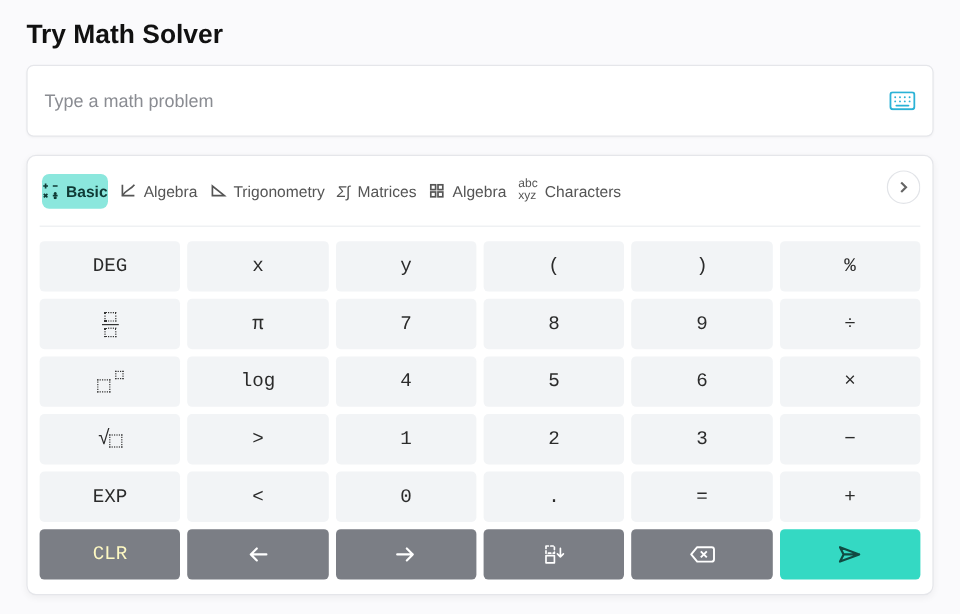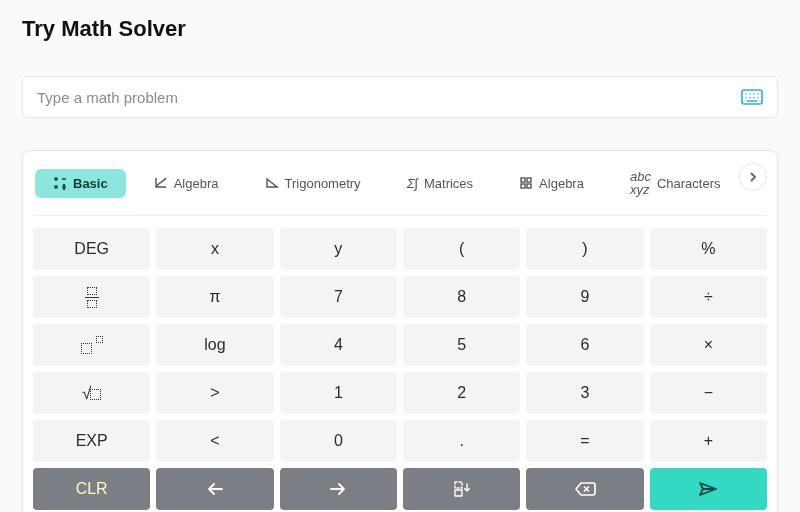--- a/index.html
+++ b/index.html
@@ -1,29 +1,29 @@
 <!DOCTYPE html>
 <html><head>
 <meta charset="utf-8">
 <style>
   * { box-sizing: border-box; margin: 0; padding: 0; }
   body { font-family: "Segoe UI", Arial, sans-serif; background: #fafafc; color: #222; width: 800px; height: 512px; overflow: hidden; }
   .page { padding: 16px 22px 0 22px; }
-  .title { font-size: 22px; font-weight: 700; margin-bottom: 34px; color: #111; }
-  .input-row { background: #fff; border: 1px solid #e5e6ea; border-radius: 6px; height: 42px; display: flex; align-items: center; padding: 0 14px; margin-bottom: 32px; box-shadow: 0 1px 2px rgba(0,0,0,0.03); }
+  .title { font-size: 22px; font-weight: 700; margin-bottom: 12px; color: #111; }
+  .input-row { background: #fff; border: 1px solid #e5e6ea; border-radius: 6px; height: 60px; display: flex; align-items: center; padding: 0 14px; margin-bottom: 15px; box-shadow: 0 1px 2px rgba(0,0,0,0.03); }
   .input-field { flex: 1; font-size: 15px; color: #8a8c92; }
   .kb-icon { color: #2bb2d6; }
   .panel { background: #fff; border: 1px solid #e5e6ea; border-radius: 8px; padding: 10px 10px 12px 10px; box-shadow: 0 2px 6px rgba(0,0,0,0.05); }
   .tabs-row { display: flex; align-items: center; gap: 10px; position: relative; padding: 2px 2px 12px 2px; border-bottom: 1px solid #eceef1; overflow: hidden; }
-  .tab { display: inline-flex; align-items: center; gap: 6px; font-size: 13px; color: #555; padding: 7px 18px; border-radius: 6px; white-space: nowrap; cursor: pointer; }
+  .tab { display: inline-flex; align-items: center; gap: 6px; font-size: 13px; color: #555; padding: 7px 0; border-radius: 6px; white-space: nowrap; cursor: pointer; }
   .tab .glyph { font-size: 12px; color: #444; display: inline-flex; }
   .tab.active { background: #8be7dd; color: #0f3a35; font-weight: 600; }
   .tabs-scroll { position: absolute; right: 0; top: 2px; width: 28px; height: 28px; border-radius: 50%; background: #fff; border: 1px solid #e2e4e8; display: flex; align-items: center; justify-content: center; color: #666; box-shadow: -6px 0 8px #fff; cursor: pointer; }
   .grid { display: grid; grid-template-columns: repeat(6, 1fr); gap: 6px; margin-top: 12px; }
-  .key { height: 42px; border-radius: 4px; background: #f2f4f6; border: none; display: flex; align-items: center; justify-content: center; font-size: 16px; color: #2b2b2b; cursor: pointer; }
+  .key { height: 42px; border-radius: 4px; background: #f2f4f6; border: none; display: flex; align-items: center; justify-content: center; font-size: 16px; color: #2b2b2b; cursor: pointer; font-family: Liberation Mono, monospace; }
   .key.dark { background: #7b7e85; color: #fef9c3; }
   .key.accent { background: #34d9c3; color: #114a42; }
   svg { display: block; }
 
   
   .dbox { display:inline-block; border:1px dotted #333; }
 </style>
 </head>
 <body>
 
@@ -98,21 +98,21 @@
             <rect x="2" y="2" width="4" height="4"></rect>
               <rect x="8" y="2" width="4" height="4"></rect>
             <rect x="2" y="8" width="4" height="4"></rect>
               <rect x="8" y="8" width="4" height="4"></rect>
           </svg>
         </span>
         <span>Algebra</span>
       </div>
 
       <div class="tab" style="padding-right:20px;">
-        <span class="glyph" style="font-size:13px;color:#555;line-height:1;font-style:italic;">abc<br>xyz</span>
+        <span class="glyph" style="font-size:10px;color:#555;line-height:1;">abc<br>xyz</span>
         <span>Characters</span>
       </div>
 
       <div class="tabs-scroll">
         <span>
           <svg width="10" height="10" viewBox="0 0 10 10" fill="none" stroke="#666" stroke-width="1.8">
               <path d="M3 1l4 4-4 4"></path>
             </svg>
         </span>
       </div>

